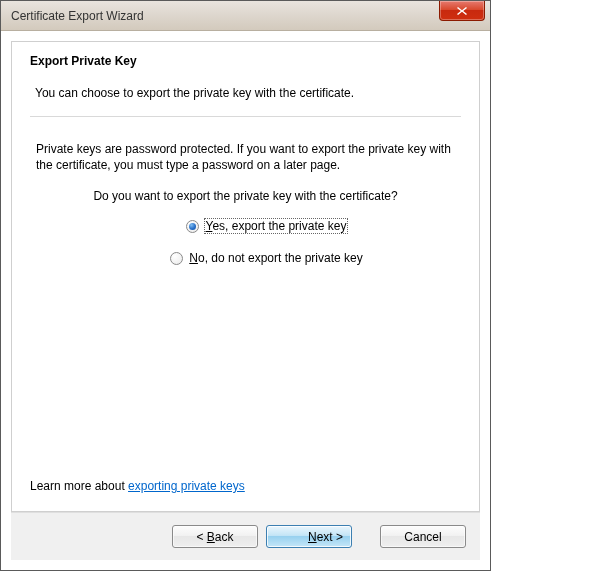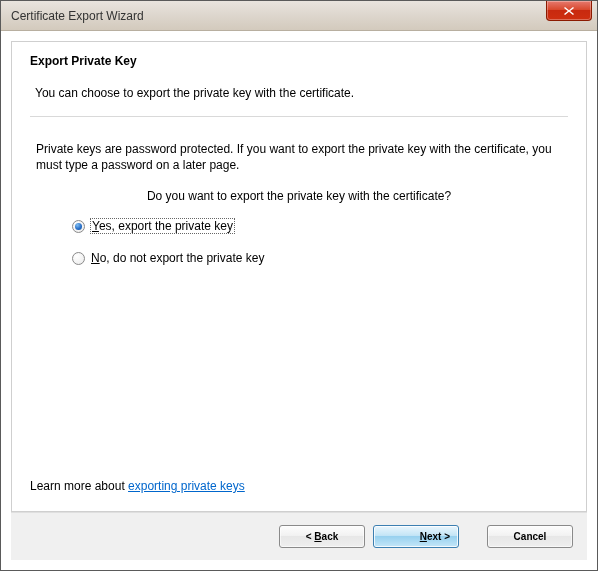--- a/index.html
+++ b/index.html
@@ -7,21 +7,21 @@
   body {
     font-family: "Segoe UI", Tahoma, sans-serif;
     font-size: 12px;
     color: #000;
     background: #fff;
     width: 598px;
     height: 571px;
     overflow: hidden;
   }
   .window {
-    width: 598px;
+    width: 491px;
     height: 571px;
     border: 1px solid #5a5a5a;
     background: #84cc16;
     display: flex;
     flex-direction: column;
     box-shadow: inset 0 0 0 1px rgba(255,255,255,0.4);
   }
   .titlebar {
     height: 30px;
     background: linear-gradient(to bottom, #e9e4de 0%, #ddd6cd 50%, #d3cabd 100%);
@@ -89,20 +89,21 @@
     text-align: center;
   }
   .radios {
     margin-left: 42px;
   }
   .radio-row {
     display: flex;
     align-items: center;
     margin-bottom: 14px;
     height: 18px;
+    justify-content: center;
   }
   .radio {
     width: 13px; height: 13px;
     border-radius: 50%;
     border: 1px solid #8a8a8a;
     background: radial-gradient(circle at 35% 30%, #fff 0%, #eaeaea 100%);
     margin-right: 6px;
     position: relative;
     flex-shrink:0;
   }
@@ -141,27 +142,26 @@
     border-top: 1px solid #dfdfdf;
     background:#f0f0f0;
   }
   .footer .sep { width: 12px; }
   .btn {
     min-width: 86px;
     height: 23px;
     border: 1px solid #8a8a8a;
     border-radius: 3px;
     background: linear-gradient(to bottom, #fdfdfd 0%, #f2f2f2 45%, #e7e7e7 50%, #efefef 100%);
-    font-size: 10px;
+    font-size: 12px;
     font-family: inherit;
     color: #000;
     padding: 0 8px;
     cursor: pointer;
     box-shadow: inset 0 0 0 1px rgba(255,255,255,0.6);
-    font-weight: bold;
   }
   .btn.default {
     border: 1px solid #3c7fb1;
     background: linear-gradient(to bottom, #eaf6fd 0%, #c4e5f6 45%, #98d1ef 50%, #c4e6f8 100%);
     box-shadow: inset 0 0 0 1px rgba(255,255,255,0.8);
     text-align: right;
   }
 </style>
 </head>
 <body>

